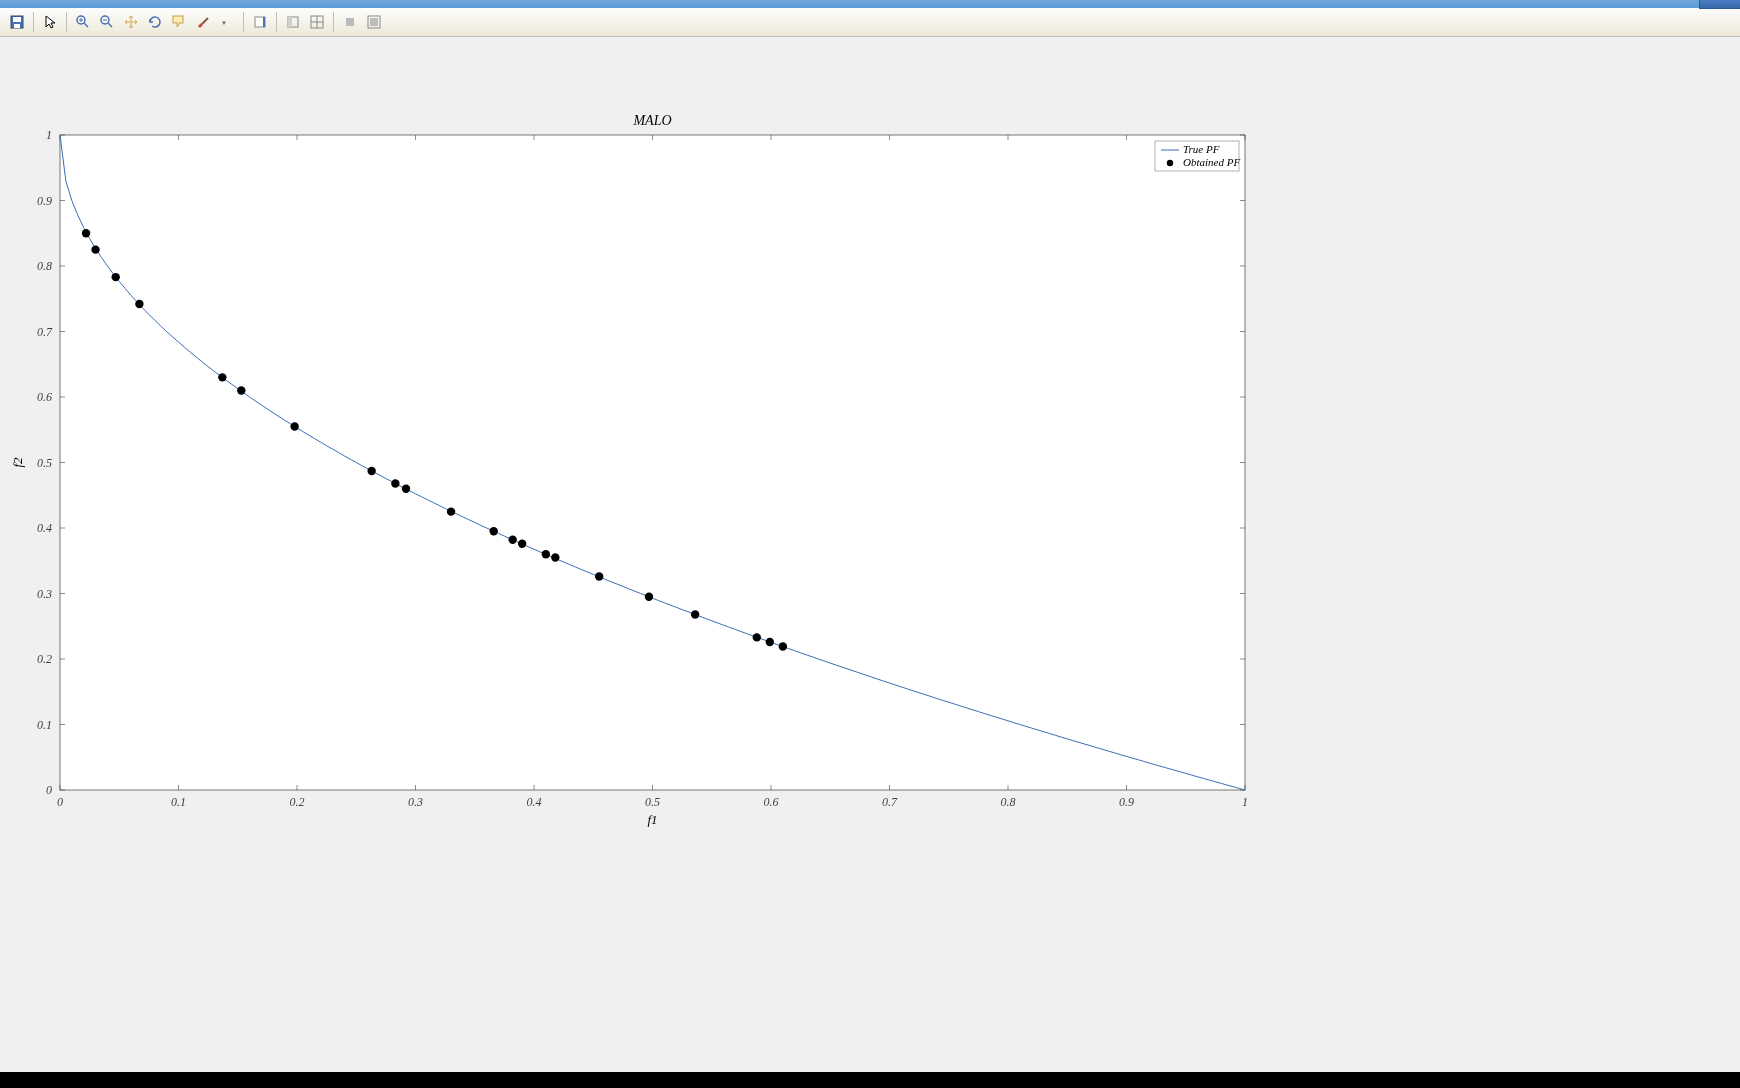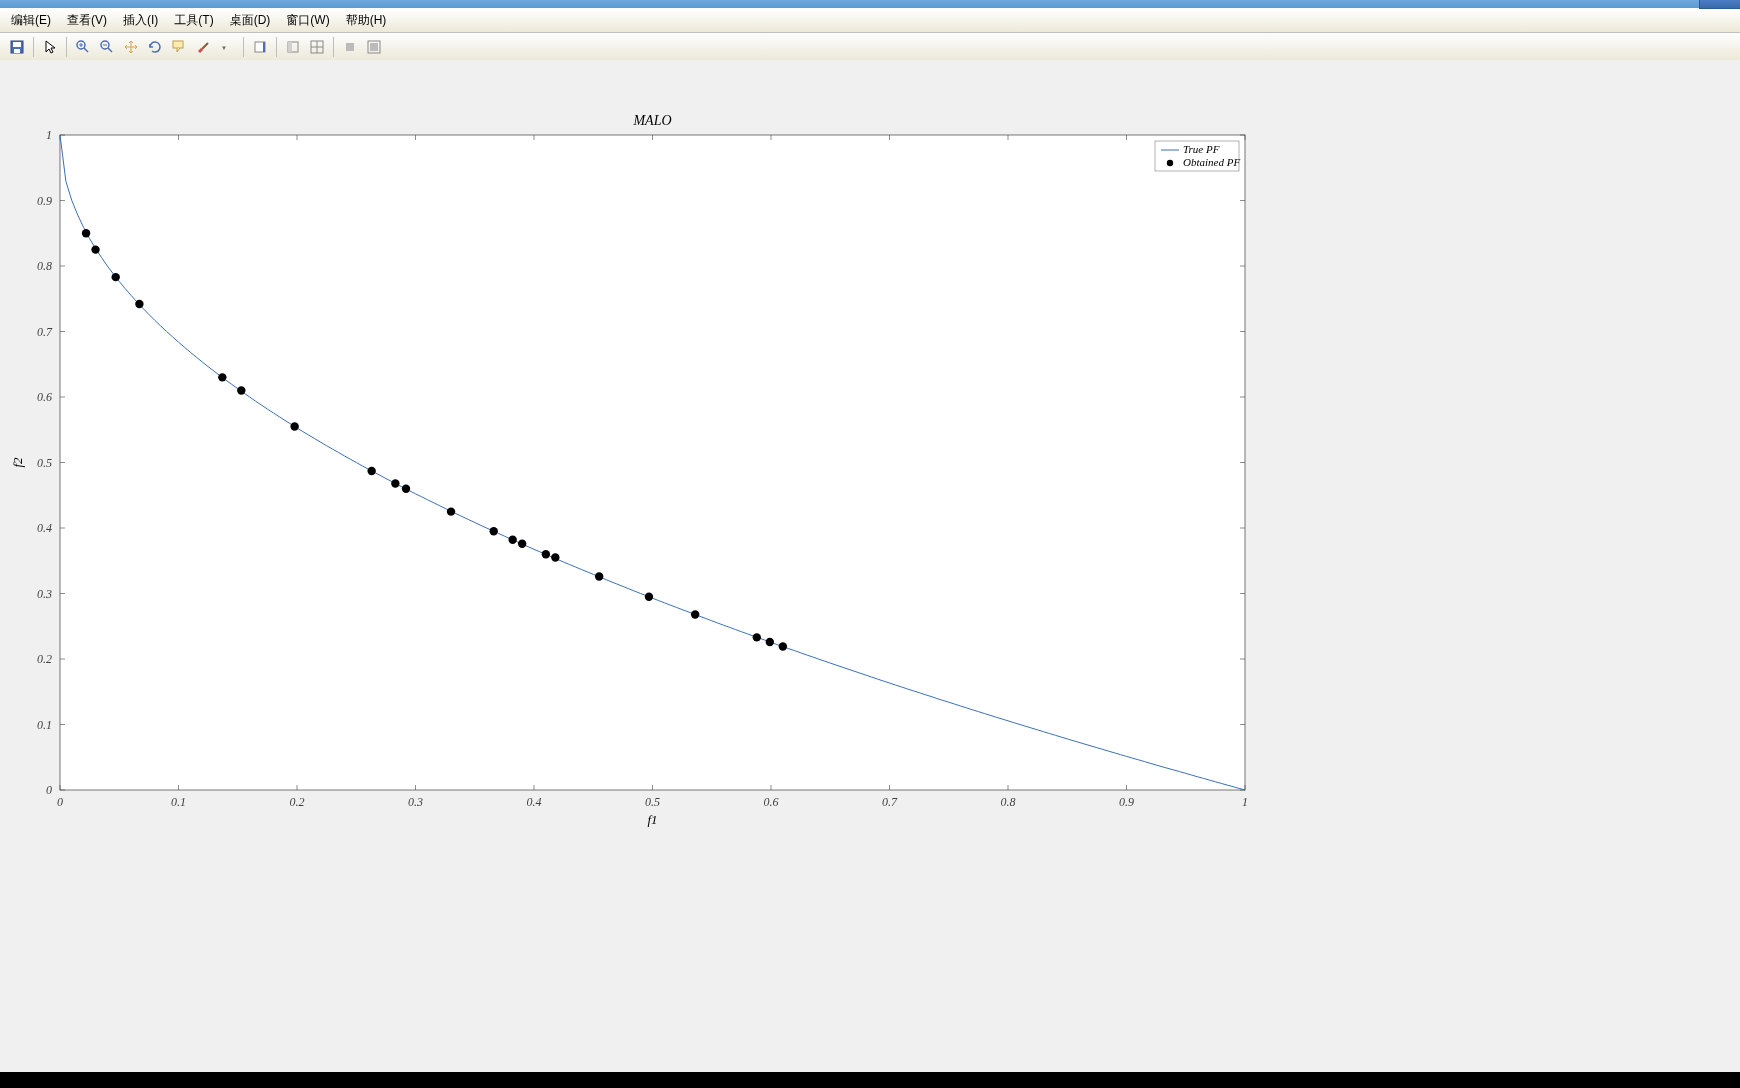--- a/index.html
+++ b/index.html
@@ -20,29 +20,20 @@
   .legend-text{font-style:italic;font-family:"Times New Roman",serif;font-size:11px;fill:#000;}
 </style>
 </head>
 <body>
 
 <div class="win">
   <div class="titlebar">
     <div class="titlebar-right"></div>
   </div>
 
-  <div class="menubar">
-    <div class="menu-item">编辑(E)</div>
-    <div class="menu-item">查看(V)</div>
-    <div class="menu-item">插入(I)</div>
-    <div class="menu-item">工具(T)</div>
-    <div class="menu-item">桌面(D)</div>
-    <div class="menu-item">窗口(W)</div>
-    <div class="menu-item">帮助(H)</div>
-  </div>
 
   <div class="toolbar">
     <div class="tbtn">
         <svg width="16" height="16">
           <rect x="2" y="2" width="12" height="12" fill="#4a6fb5" stroke="#2a4a7a"></rect>
           <rect x="4" y="3" width="8" height="5" fill="#fff"></rect>
           <rect x="5" y="10" width="6" height="4" fill="#fff"></rect>
         </svg>
       </div>
     <div class="sep"></div>

